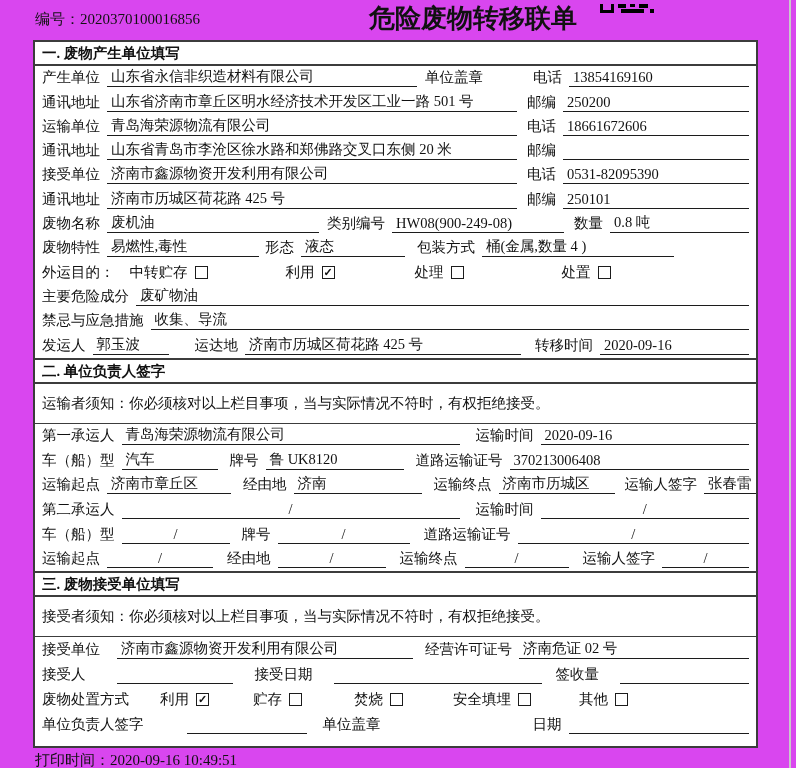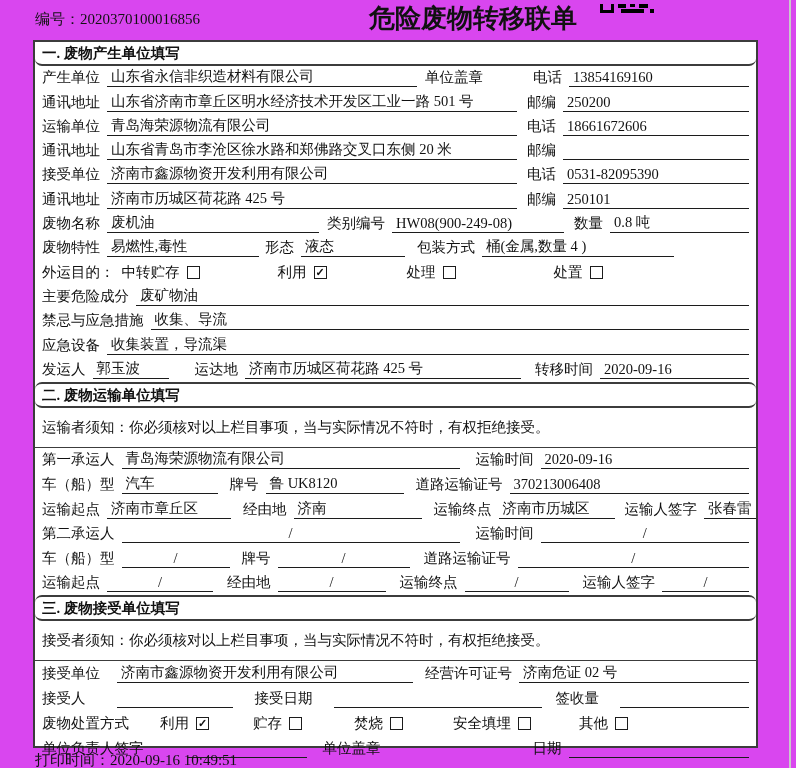--- a/index.html
+++ b/index.html
@@ -9,21 +9,21 @@
   .page-edge { position:absolute; left:789px; top:0; width:2px; height:768px; background:#c9c9c9; }
 
   .doc-number { position:absolute; left:35px; top:10px; font-size:15px; white-space:nowrap; }
   .doc-title { position:absolute; left:339px; top:1px; font-size:26px; font-weight:bold; white-space:nowrap;margin-left:30px; }
   .qr-frag { position:absolute; left:600px; top:0; }
 
   .form { position:absolute; left:33px; top:40px; width:725px; height:708px;
     border:2px solid #3c3c3c; display:flex; flex-direction:column; background:#fff; }
 
   .sec-h { height:24px; line-height:22px; font-weight:bold; font-size:14.5px;
-    padding-left:7px; border-bottom:2px solid #3c3c3c; flex:none;border-radius:7px; }
+    padding-left:7px; border-bottom:2px solid #3c3c3c; flex:none; }
   .sec-h.bt { height:26px; border-top:2px solid #3c3c3c; }
 
   .notice { height:40px; display:flex; align-items:center; padding-left:7px;
     font-size:14.5px; border-bottom:1.5px solid #3c3c3c; flex:none; white-space:nowrap; }
 
   .row  { height:24.3px; display:flex; align-items:flex-end; padding:0 7px 3px 7px;
     font-size:14.5px; flex:none; white-space:nowrap; }
   .row2 { height:24.6px; }
   .row3 { height:25px; }
 
@@ -124,21 +124,21 @@
       <span class="fl">废物特性</span>
       <span class="fv" style="width:152px">易燃性,毒性</span>
       <span class="fl" style="margin-left:6px">形态</span>
       <span class="fv" style="width:104px">液态</span>
       <span class="fl" style="margin-left:12px">包装方式</span>
       <span class="fv" style="width:192px">桶(金属,数量 4 )</span>
     </div>
 
     <div class="row">
       <span class="fl">外运目的：</span>
-      <span class="opt" style="margin-left:0">
+      <span class="opt" style="margin-left:8px">
         <span>中转贮存</span>
         <span class="cb"></span>
       </span>
       <span class="opt" style="margin-left:78px">
         <span>利用</span>
         <span class="cb">✓</span>
       </span>
       <span class="opt" style="margin-left:80px">
         <span>处理</span>
         <span class="cb"></span>
@@ -152,35 +152,31 @@
     <div class="row">
       <span class="fl">主要危险成分</span>
       <span class="fv grow">废矿物油</span>
     </div>
 
     <div class="row">
       <span class="fl">禁忌与应急措施</span>
       <span class="fv grow">收集、导流</span>
     </div>
 
-    <div class="row">
-      <span class="fl">应急设备</span>
-      <span class="fv grow">收集装置，导流渠</span>
-    </div>
 
     <div class="row">
       <span class="fl">发运人</span>
       <span class="fv" style="width:76px">郭玉波</span>
       <span class="fl" style="margin-left:26px">运达地</span>
       <span class="fv" style="width:276px">济南市历城区荷花路 425 号</span>
       <span class="fl" style="margin-left:14px">转移时间</span>
       <span class="fv grow">2020-09-16</span>
     </div>
 
-    <div class="sec-h bt">二. 废物运输单位填写</div>
+    <div class="sec-h bt">二. 单位负责人签字</div>
     <div class="notice">运输者须知：你必须核对以上栏目事项，当与实际情况不符时，有权拒绝接受。</div>
 
     <div class="row row2">
       <span class="fl">第一承运人</span>
       <span class="fv" style="width:338px">青岛海荣源物流有限公司</span>
       <span class="fl" style="margin-left:16px">运输时间</span>
       <span class="fv grow">2020-09-16</span>
     </div>
 
     <div class="row row2">

